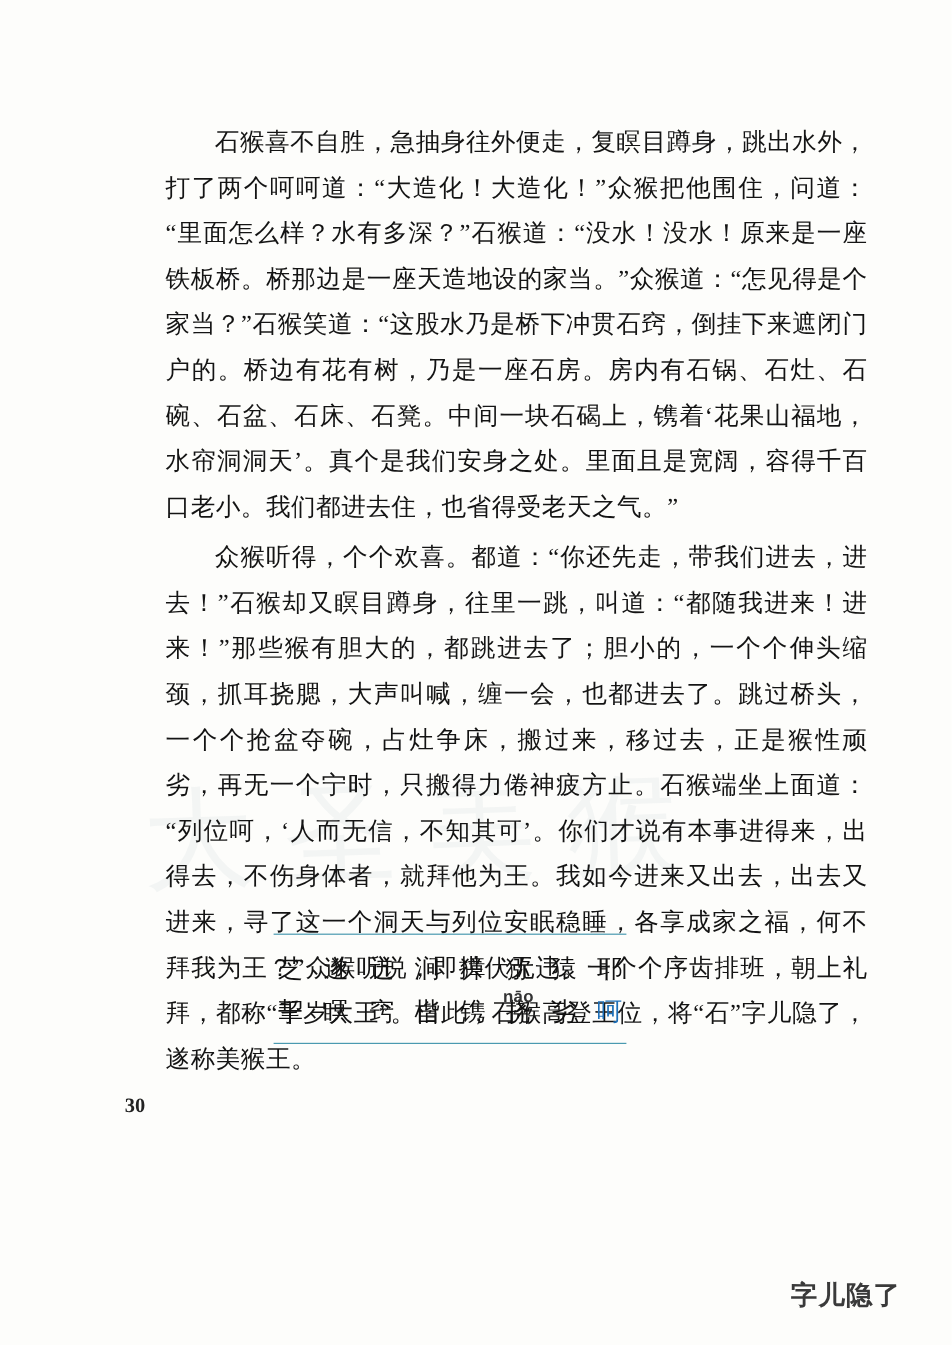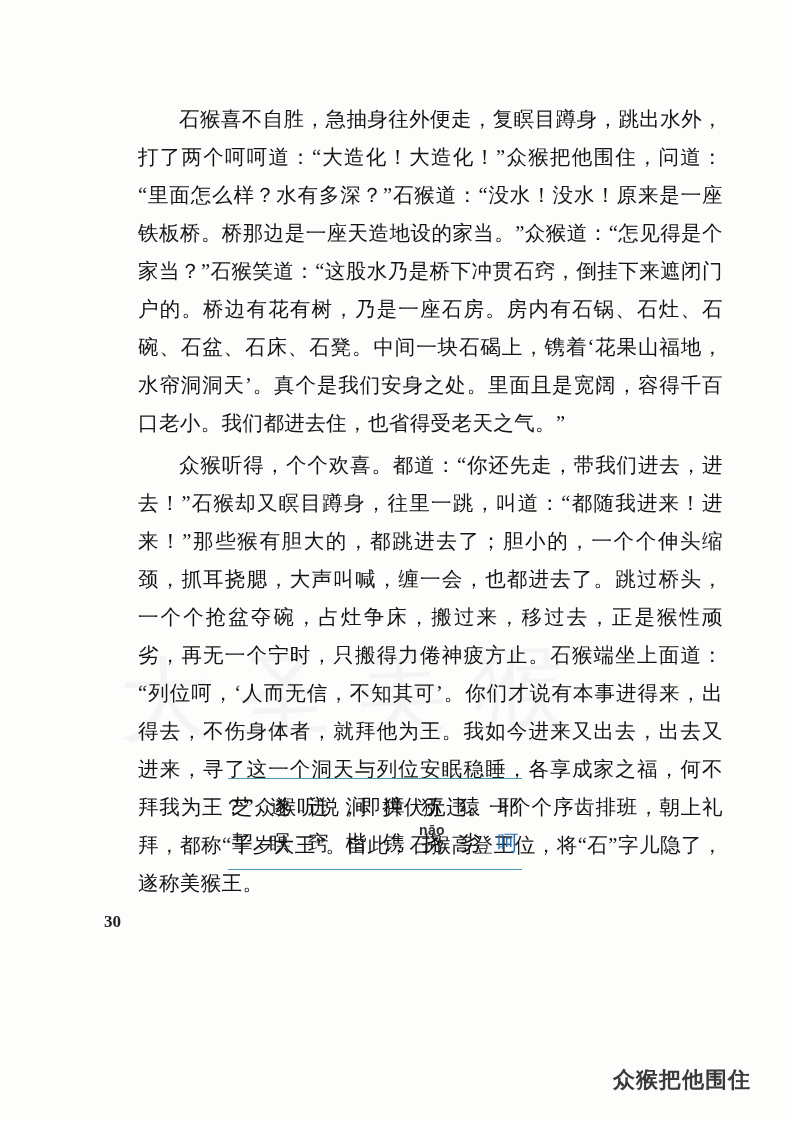--- a/index.html
+++ b/index.html
@@ -154,15 +154,15 @@
       <span class="vocab-char"><span class="pinyin"></span><span>楷</span></span>
       <span class="vocab-char"><span class="pinyin"></span><span>镌</span></span>
       <span class="vocab-char"><span class="pinyin">nāo</span><span>挠</span></span>
       <span class="vocab-char"><span class="pinyin"></span><span>劣</span></span>
       <span class="vocab-char accent"><span class="pinyin"></span><span>呵</span></span>
     </div>
   </div>
 
   <div class="page-number">30</div>
 
-  <div class="footer-watermark">众猴把他围住</div>
+  <div class="footer-watermark">字儿隐了</div>
 
 </div>
 
 </body></html>

